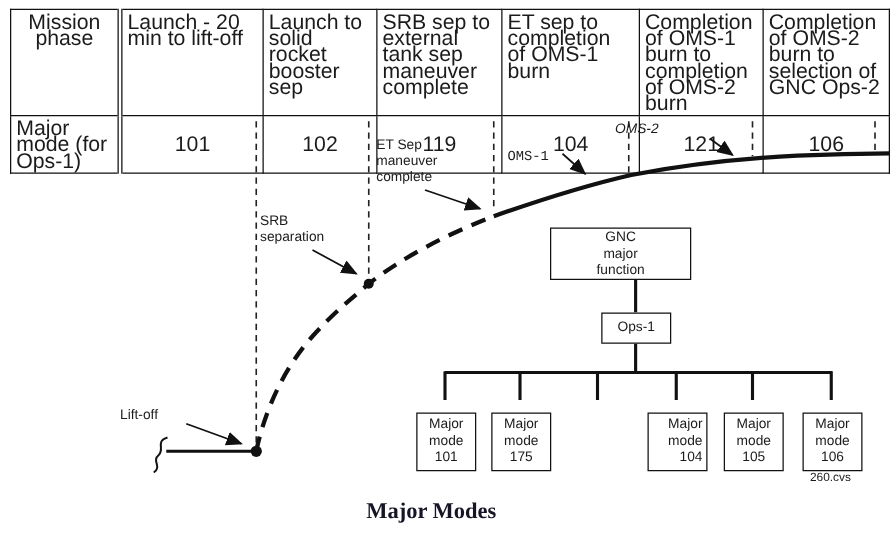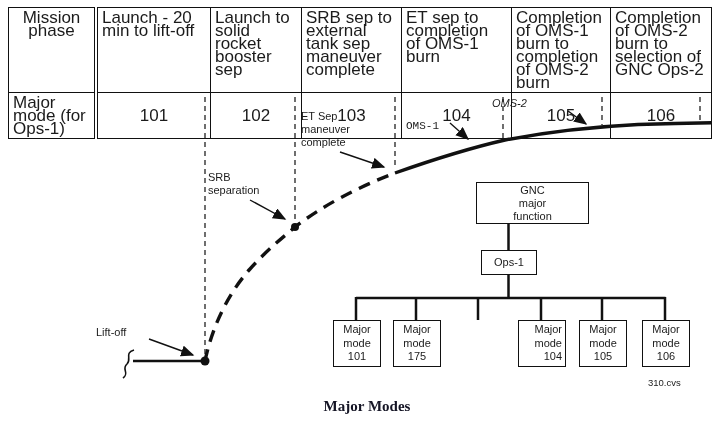--- a/index.html
+++ b/index.html
@@ -24,32 +24,32 @@
   tr.r2 td.num{text-align:center;}
   
   .lbl{position:absolute;font-size:11px;line-height:13px;color:#1b1b1b;}
   
   .tbox{
     position:absolute;border:1.5px solid #111;background:#fff;
     display:flex;align-items:center;justify-content:center;
     font-size:11px;line-height:13px;text-align:center;color:#1b1b1b;
   }
   .tbox .inner{display:block;}
-  .gnc{left:476px;top:182px;width:111px;height:40px;}
+  .gnc{left:440px;top:182px;width:111px;height:40px;}
   .gnc .inner{width:54px;}
   .ops{left:481px;top:250px;width:54px;height:23px;}
-  .mode{top:320px;width:46px;height:45px;}
+  .mode{top:330px;width:46px;height:45px;}
   .mode .inner{width:40px;line-height:13.5px;}
   .m1{left:333px;} .m2{left:393px;} .m3{left:455px;}
   .m4{left:518px;text-align:right;} .m5{left:579px;} .m6{left:642px;}
   
   .caption{
     position:absolute;left:0;top:398px;width:690px;text-align:center;
     font-family:"Liberation Serif","DejaVu Serif",serif;font-weight:bold;
-    font-size:15px;color:#151525;margin-left:22px;
+    font-size:18px;color:#151525;
   }
   .figid{position:absolute;left:648px;top:377px;font-size:9.5px;color:#1b1b1b;}
   svg.overlay{position:absolute;left:0;top:0;}
 </style>
 </head>
 <body>
 
 <div class="page">
 
   <table class="phase">
@@ -60,23 +60,23 @@
       <td class="p2">Launch to solid rocket booster sep</td>
       <td class="p3">SRB sep to external tank sep maneuver complete</td>
       <td class="p4">ET sep to completion of OMS-1 burn</td>
       <td class="p5">Completion of OMS-1 burn to completion of OMS-2 burn</td>
       <td class="p6">Completion of OMS-2 burn to selection of GNC Ops-2</td>
     </tr>
     <tr class="r2">
       <td class="c0">Major mode (for Ops-1)</td>
       <td class="num">101</td>
       <td class="num">102</td>
-      <td class="num">103</td>
+      <td class="num">119</td>
       <td class="num">104</td>
-      <td class="num">105</td>
+      <td class="num">121</td>
       <td class="num">106</td>
     </tr>
   </tbody>
     </table>
 
   <svg class="overlay" width="712" height="431" viewBox="0 0 712 431">
     <defs>
       <marker id="ah" markerWidth="11" markerHeight="9" refX="8.5" refY="4" orient="auto">
         <path d="M0,0 L9.5,4 L0,8 z" fill="#111"></path>
       </marker>
@@ -142,16 +142,16 @@
   <div class="tbox mode m4">
     <span class="inner">Major mode 104</span>
   </div>
   <div class="tbox mode m5">
     <span class="inner">Major mode 105</span>
   </div>
   <div class="tbox mode m6">
     <span class="inner">Major mode 106</span>
   </div>
 
-  <div class="figid">310.cvs</div>
+  <div class="figid">260.cvs</div>
   <div class="caption">Major Modes</div>
 
 </div>
 
 </body></html>

